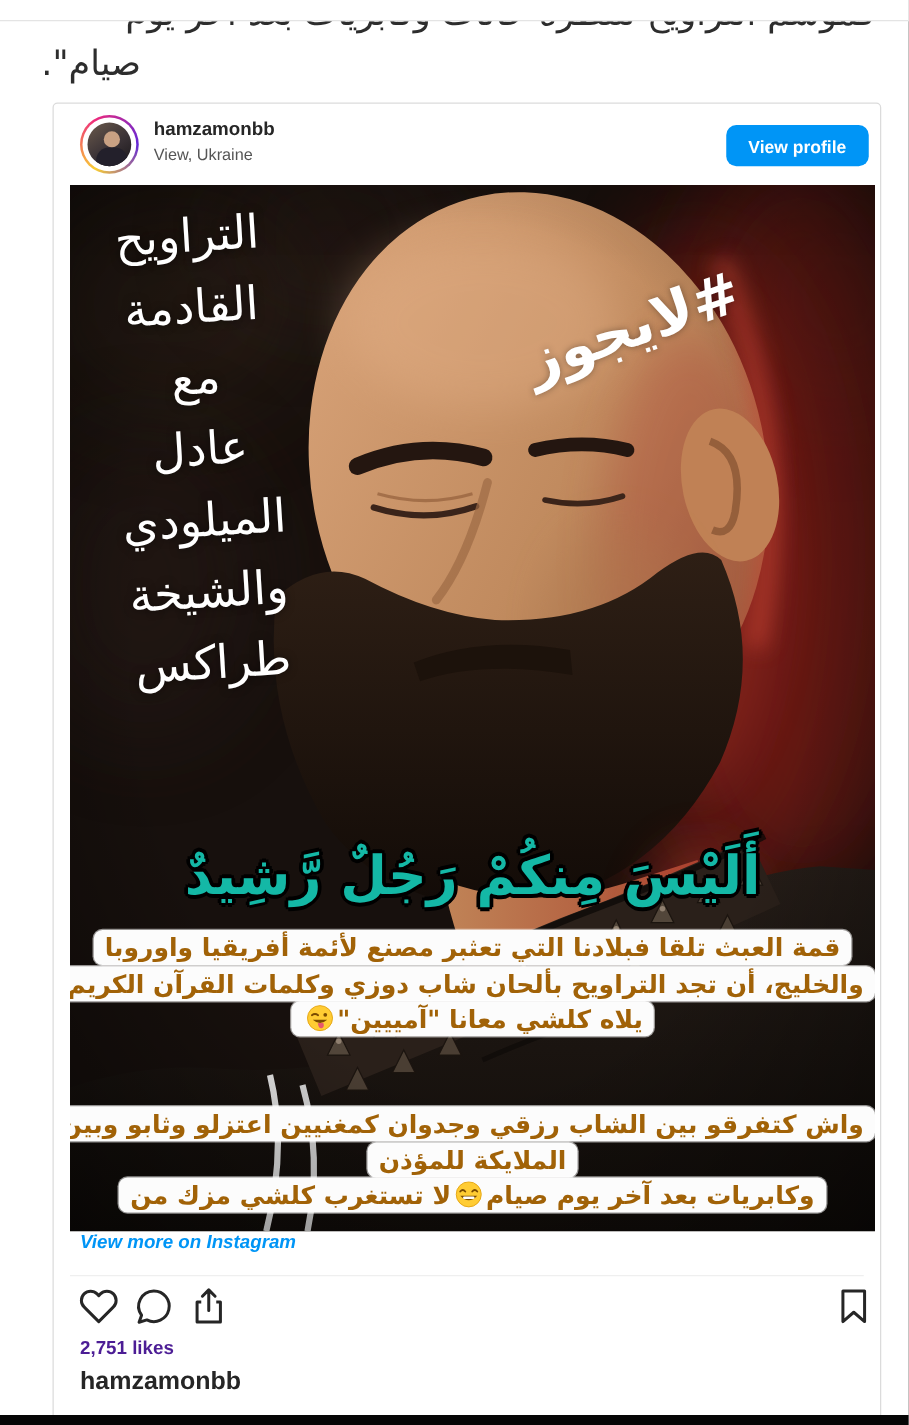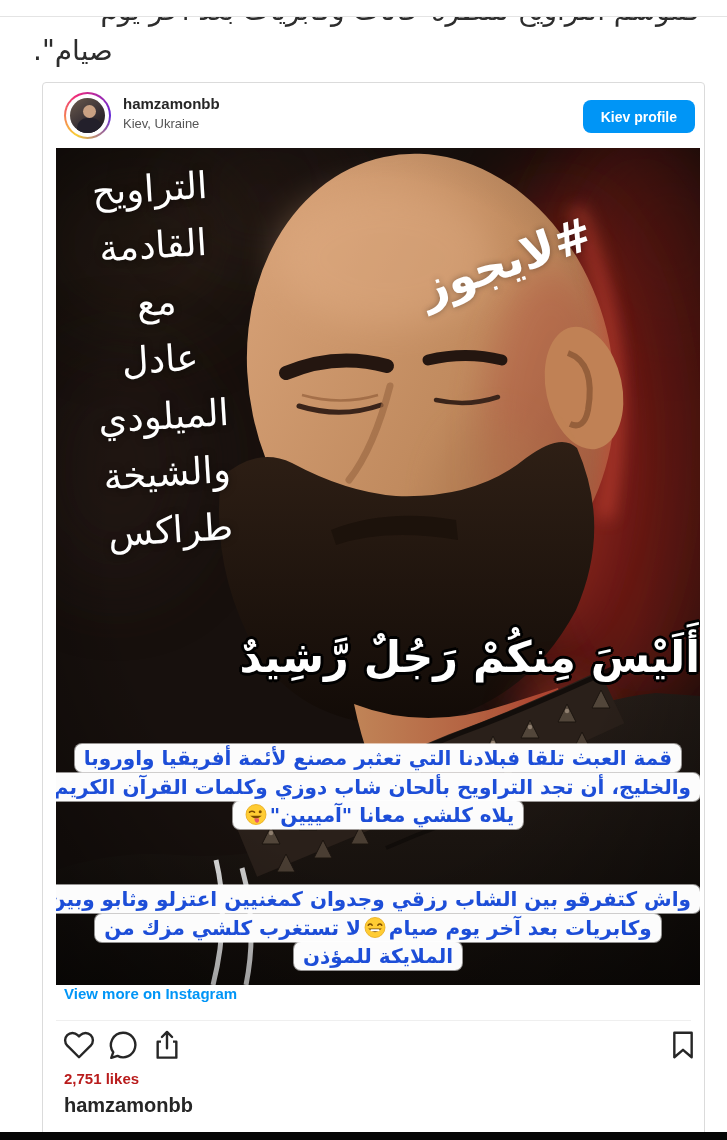--- a/index.html
+++ b/index.html
@@ -37,43 +37,43 @@
   
   .post-photo{position:absolute;left:13px;top:65px;width:644px;height:837px;
     background:#17100d;overflow:hidden;}
   .post-photo svg.scene{position:absolute;left:0;top:0;}
   .photo-left-col{position:absolute;top:12px;left:2px;width:204px;text-align:center;color:#fff;
     font-family:"DejaVu Sans",sans-serif;font-size:37px;line-height:57px;
     transform:rotate(-3.5deg);text-shadow:0 0 7px rgba(0,0,0,.5);direction:rtl;}
   .photo-hashtag{position:absolute;top:86px;left:318px;width:264px;text-align:center;color:#fff;
     font-family:"DejaVu Sans",sans-serif;font-size:46px;font-weight:bold;direction:rtl;
     transform:rotate(-19deg);text-shadow:0 0 6px rgba(0,0,0,.35);}
-  .photo-headline{position:absolute;top:484px;left:0;width:100%;color:#ffffff;
+  .photo-headline{position:absolute;top:528px;left:0;width:100%;text-align:center;color:#14b8a6;
     font-family:"DejaVu Sans",sans-serif;font-size:43px;font-weight:bold;direction:rtl;
     text-shadow:-3px 0 #000,3px 0 #000,0 -3px #000,0 3px #000,
       -2px -2px #000,2px -2px #000,-2px 2px #000,2px 2px #000;}
   .cap-block{position:absolute;left:0;width:100%;text-align:center;direction:rtl;}
   #cap-block-1{top:596px;}
   #cap-block-2{top:737px;text-align:center;}
   .cap-line{height:28.5px;}
-  .cap-strip{display:inline-block;background:#fcfcfc;color:#1d4ed8;
+  .cap-strip{display:inline-block;background:#fcfcfc;color:#a16207;
     font-family:"DejaVu Sans",sans-serif;font-size:20px;font-weight:bold;
     padding:0 9px;border-radius:7px;height:28px;line-height:28px;white-space:nowrap;
     box-shadow:0 0 0 1px rgba(255,255,255,.55);}
   .cap-emoji{display:inline-block;width:22px;height:22px;vertical-align:-4px;margin:0 3px;}
   .cap-emoji svg{width:22px;height:22px;display:block;}
 
   
   .view-more-link{position:absolute;left:21px;top:902px;font-size:15px;font-weight:bold;
-    color:#0095f6;cursor:pointer;}
+    color:#0095f6;cursor:pointer;font-style:italic;}
   .footer-divider{position:absolute;left:13px;right:13px;top:937px;height:1px;background:#efefef;}
   .action-icon{position:absolute;top:946px;width:32px;height:32px;cursor:pointer;color:#262626;}
   #icon-like{left:20px;} #icon-comment{left:64px;} #icon-share{left:108px;}
   #icon-save{left:624px;}
-  .likes-text{position:absolute;left:21px;top:987px;font-size:15px;font-weight:bold;color:#b91c1c;cursor:pointer;}
+  .likes-text{position:absolute;left:21px;top:987px;font-size:15px;font-weight:bold;color:#4c1d95;cursor:pointer;}
   .footer-username{position:absolute;left:21px;top:1011px;font-size:20px;font-weight:bold;color:#262626;cursor:pointer;}
 
   .bottom-black-bar{position:absolute;left:0;top:1132px;width:727px;height:8px;background:#060606;z-index:60;}
   .svg-defs{position:absolute;width:0;height:0;overflow:hidden;}
 </style>
 </head>
 <body>
 
 <svg class="svg-defs" aria-hidden="true">
   <defs>
@@ -100,22 +100,22 @@
 <div class="article-line" id="article-line-2">صيام".</div>
 
 <div class="ig-card">
 
   <div class="avatar-ring">
     <div class="avatar-white">
       <div class="avatar-img"></div>
     </div>
   </div>
   <div class="hdr-username">hamzamonbb</div>
-  <div class="hdr-location">Kiev, Ukraine</div>
-  <button class="view-profile-btn">Kiev profile</button>
+  <div class="hdr-location">View, Ukraine</div>
+  <button class="view-profile-btn">View profile</button>
 
   <div class="post-photo">
     <svg class="scene" width="644" height="837" viewBox="0 0 644 837">
       <defs>
         <linearGradient id="skinGrad" x1="0" y1="0" x2="1" y2="1">
           <stop offset="0" stop-color="#dba67c"></stop>
           <stop offset="0.55" stop-color="#c08a5e"></stop>
           <stop offset="1" stop-color="#8d5a39"></stop>
         </linearGradient>
         <linearGradient id="beardGrad" x1="0" y1="0" x2="0" y2="1">
@@ -246,24 +246,24 @@
     <div class="photo-headline">أَلَيْسَ مِنكُمْ رَجُلٌ رَّشِيدٌ</div>
     <div class="cap-block" id="cap-block-1">
         <div class="cap-line"><span class="cap-strip"><span>قمة العبث تلقا فبلادنا التي تعثبر مصنع لأئمة أفريقيا واوروبا</span></span></div>
         <div class="cap-line"><span class="cap-strip"><span>والخليج، أن تجد التراويح بألحان شاب دوزي وكلمات القرآن الكريم،</span></span></div>
         <div class="cap-line"><span class="cap-strip"><span>يلاه كلشي معانا "آمييين"</span><span class="cap-emoji"><svg viewBox="0 0 22 22">
                 <use href="#emoji-tongue"></use>
               </svg></span></span></div>
       </div>
     <div class="cap-block" id="cap-block-2">
         <div class="cap-line"><span class="cap-strip"><span>واش كتفرقو بين الشاب رزقي وجدوان كمغنيين اعتزلو وثابو وبين</span></span></div>
+        <div class="cap-line"><span class="cap-strip"><span>الملايكة للمؤذن</span></span></div>
         <div class="cap-line"><span class="cap-strip"><span>وكابريات بعد آخر يوم صيام</span><span class="cap-emoji"><svg viewBox="0 0 22 22">
                 <use href="#emoji-grin"></use>
               </svg></span><span>لا تستغرب كلشي مزك من</span></span></div>
-        <div class="cap-line"><span class="cap-strip"><span>الملايكة للمؤذن</span></span></div>
       </div>
   </div>
 
   <div class="view-more-link">View more on Instagram</div>
   <div class="footer-divider"></div>
 
   <svg class="action-icon" id="icon-like" viewBox="0 0 24 24">
     <path d="M20.8 4.6a5.5 5.5 0 0 0-7.8 0L12 5.6l-1-1a5.5 5.5 0 0 0-7.8 7.8l1 1L12 21.2l7.8-7.8 1-1a5.5 5.5 0 0 0 0-7.8z" fill="none" stroke="currentColor" stroke-width="1.8" stroke-linejoin="round"></path>
   </svg>
   <svg class="action-icon" id="icon-comment" viewBox="0 0 24 24">

